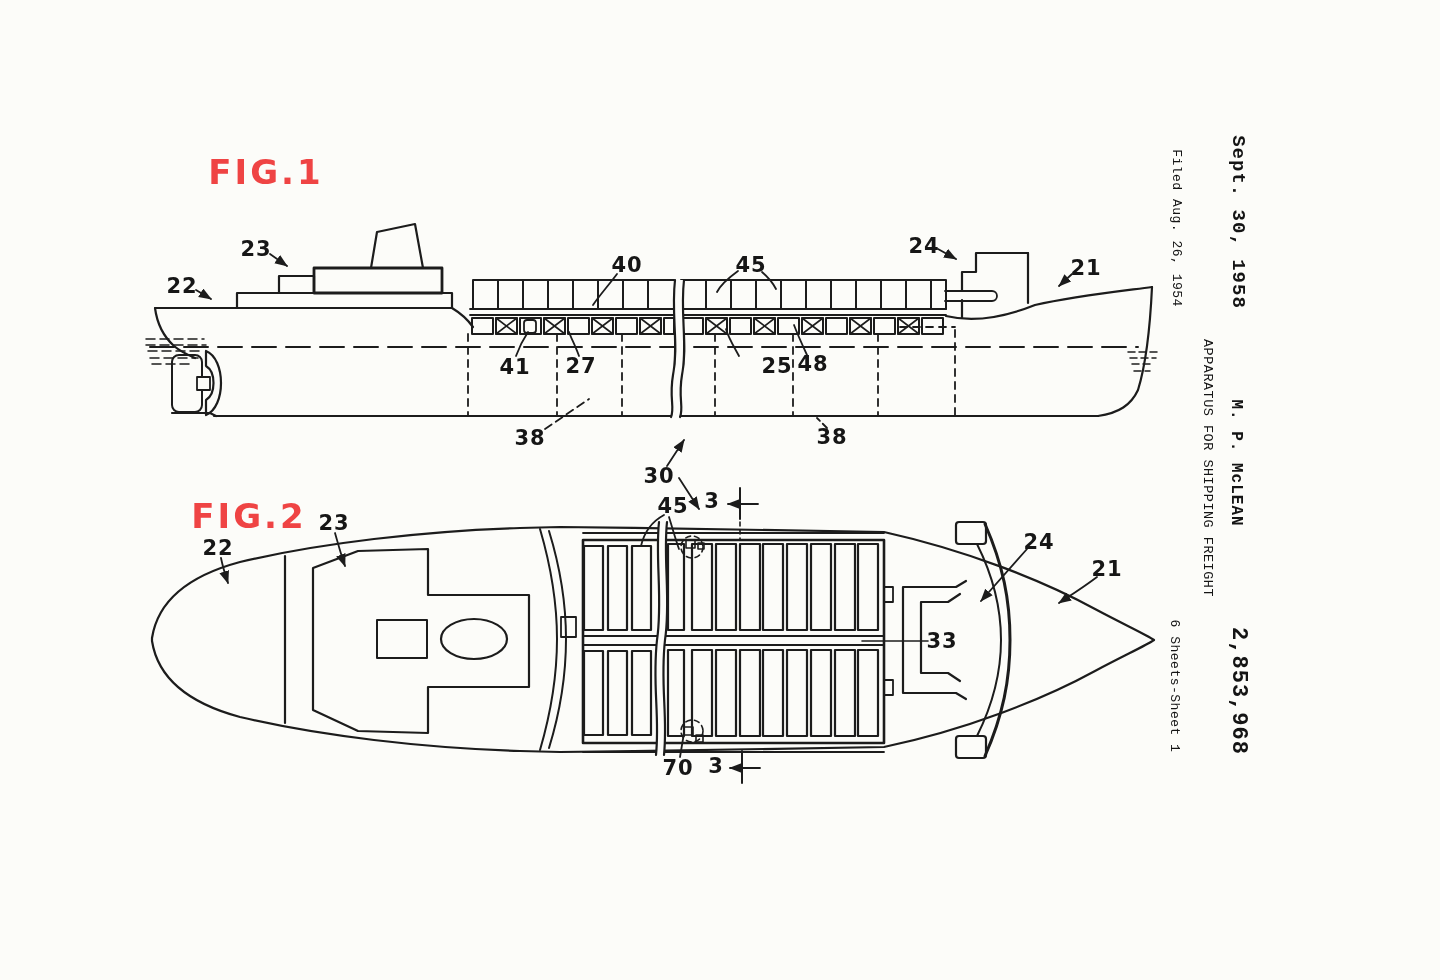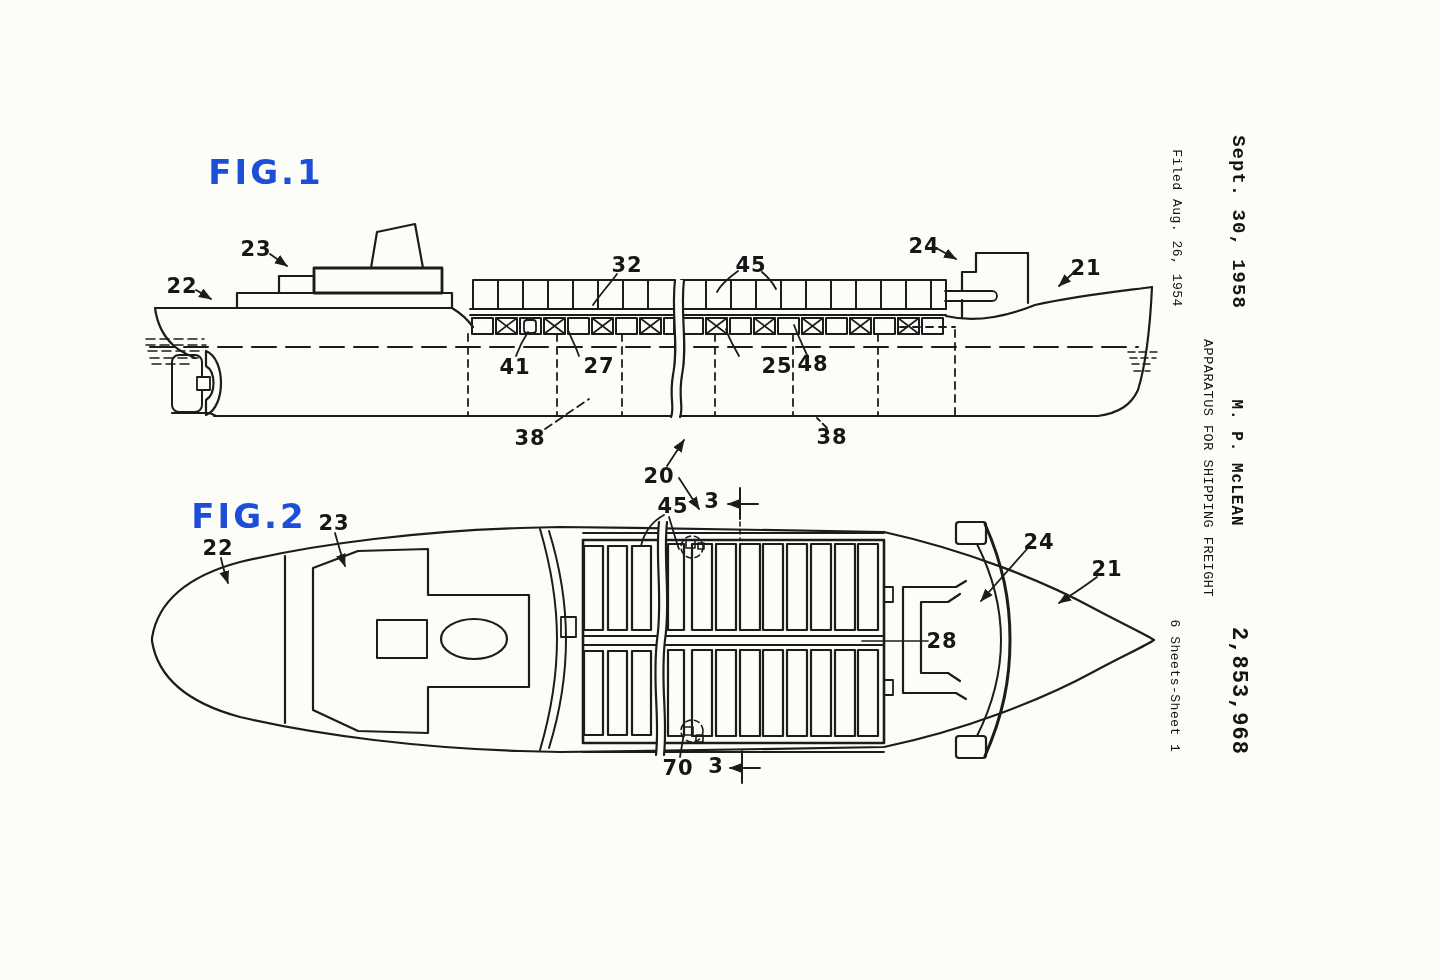--- a/index.html
+++ b/index.html
@@ -4,21 +4,21 @@
 <style>
   html,body{margin:0;padding:0;background:#e8e8e6;}
   .page{
     position:relative;width:1440px;height:980px;overflow:hidden;
     background:#fcfcf9;font-family:"DejaVu Sans",sans-serif;color:#1b1b1b;
   }
   .art{position:absolute;left:0;top:0;}
   svg{stroke:#1c1c1c;fill:none;stroke-linecap:round;stroke-linejoin:round;}
   .lbl{position:absolute;transform:translate(-50%,-50%);white-space:nowrap;}
   .figlabel{
-    font-size:34px;font-weight:700;letter-spacing:3px;color:#1d4ed8;
+    font-size:34px;font-weight:700;letter-spacing:3px;color:#ef4444;
     font-family:"DejaVu Sans",sans-serif;
   }
   .ref{
     font-size:21px;font-weight:700;letter-spacing:1px;color:#161616;
   }
   .rot{
     position:absolute;transform:translate(-50%,-50%) rotate(90deg);
     white-space:nowrap;font-family:"Liberation Mono","DejaVu Sans Mono",monospace;
     color:#141414;
   }
@@ -265,39 +265,39 @@
         <path d="M667,522 C663,560 671,600 665,640 C660,685 668,715 664,755" stroke-width="2.2"></path>
       </g>
     </g>
   </svg>
 
   <span class="lbl figlabel" style="left:266px;top:172px">FIG.1</span>
   <span class="lbl figlabel" style="left:249px;top:516px">FIG.2</span>
 
   <span class="lbl ref" style="left:256px;top:249px">23</span>
   <span class="lbl ref" style="left:182px;top:286px">22</span>
-  <span class="lbl ref" style="left:627px;top:265px">32</span>
+  <span class="lbl ref" style="left:627px;top:265px">40</span>
   <span class="lbl ref" style="left:751px;top:265px">45</span>
   <span class="lbl ref" style="left:924px;top:246px">24</span>
   <span class="lbl ref" style="left:1086px;top:268px">21</span>
   <span class="lbl ref" style="left:515px;top:367px">41</span>
-  <span class="lbl ref" style="left:599px;top:366px">27</span>
+  <span class="lbl ref" style="left:581px;top:366px">27</span>
   <span class="lbl ref" style="left:777px;top:366px">25</span>
   <span class="lbl ref" style="left:813px;top:364px">48</span>
   <span class="lbl ref" style="left:530px;top:438px">38</span>
   <span class="lbl ref" style="left:832px;top:437px">38</span>
-  <span class="lbl ref" style="left:659px;top:476px">20</span>
+  <span class="lbl ref" style="left:659px;top:476px">30</span>
 
   <span class="lbl ref" style="left:334px;top:523px">23</span>
   <span class="lbl ref" style="left:218px;top:548px">22</span>
   <span class="lbl ref" style="left:673px;top:506px">45</span>
   <span class="lbl ref" style="left:712px;top:501px">3</span>
   <span class="lbl ref" style="left:1039px;top:542px">24</span>
   <span class="lbl ref" style="left:1107px;top:569px">21</span>
-  <span class="lbl ref" style="left:942px;top:641px">28</span>
+  <span class="lbl ref" style="left:942px;top:641px">33</span>
   <span class="lbl ref" style="left:678px;top:768px">70</span>
   <span class="lbl ref" style="left:716px;top:766px">3</span>
 
   <span class="rot h-date" style="left:1238px;top:222px">Sept. 30, 1958</span>
   <span class="rot h-small" style="left:1176px;top:228px">Filed Aug. 26, 1954</span>
   <span class="rot h-inv" style="left:1236px;top:463px">M. P. McLEAN</span>
   <span class="rot h-title" style="left:1207px;top:468px">APPARATUS FOR SHIPPING FREIGHT</span>
   <span class="rot h-num" style="left:1238px;top:691px">2,853,968</span>
   <span class="rot h-small" style="left:1174px;top:686px">6 Sheets-Sheet 1</span>
 

